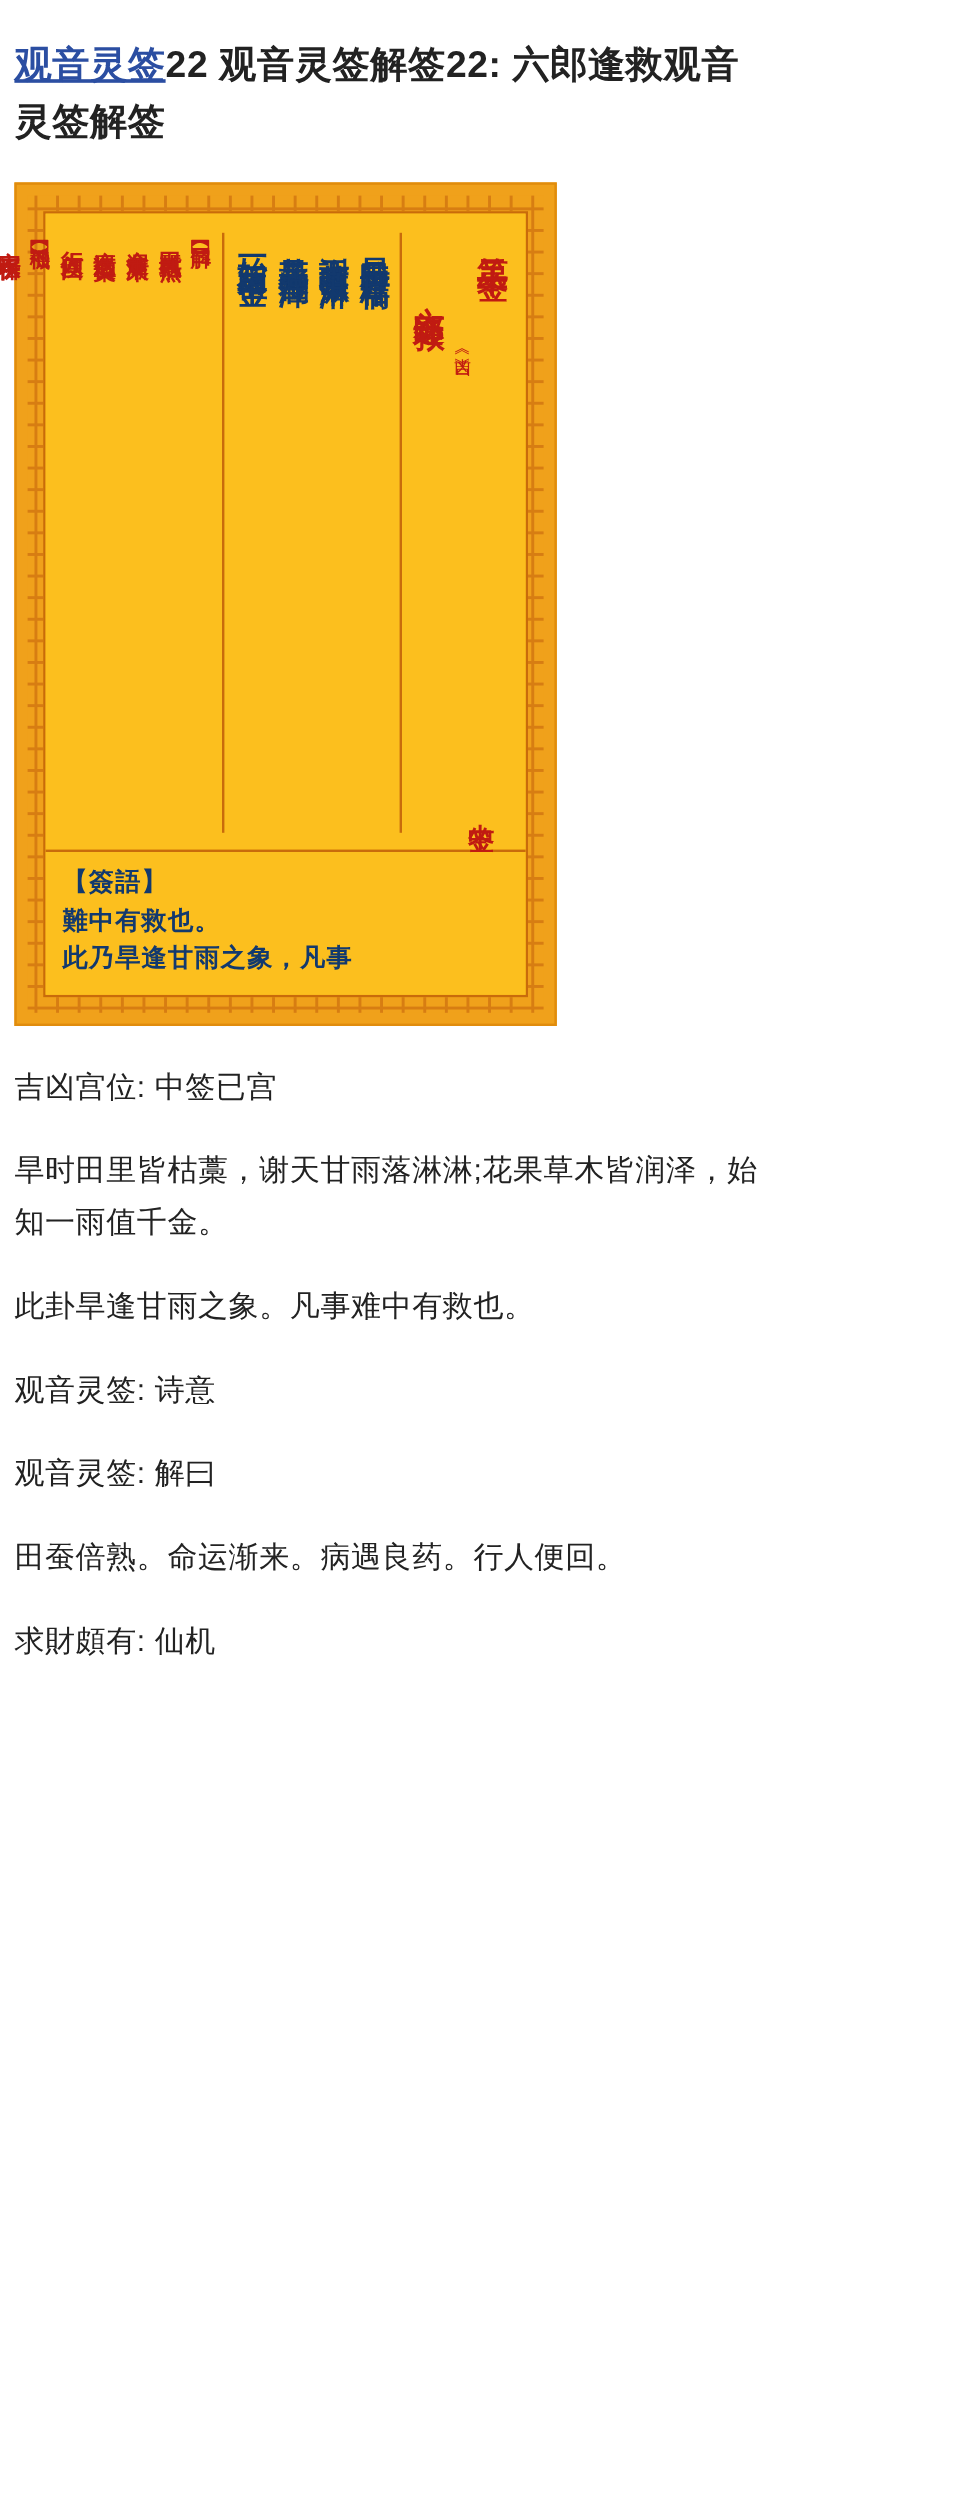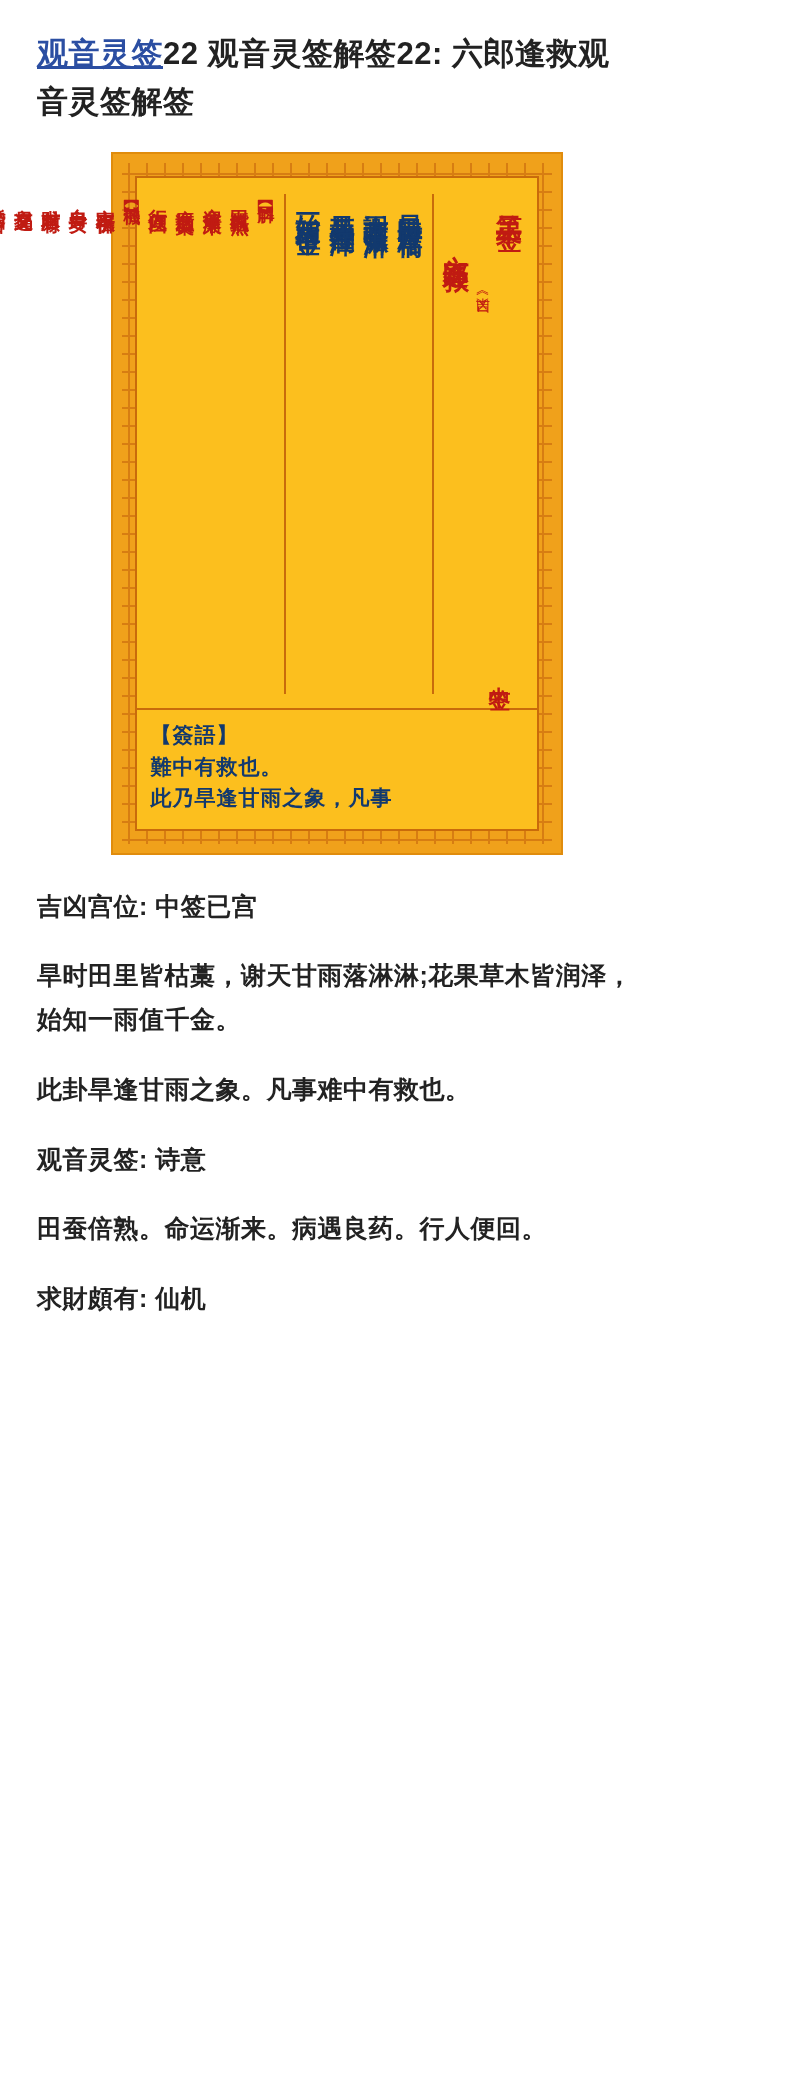--- a/index.html
+++ b/index.html
@@ -9,39 +9,38 @@
   }
   body {
     width: 800px;
     min-height: 2078px;
     font-family: "Liberation Sans", sans-serif;
     color: #222222;
   }
   .page {
     width: 664px;
     box-sizing: border-box;
-    padding: 30px 28px 40px 37px;
+    padding: 30px 28px 40px 12px;
   }
   .title {
     font-size: 31px;
     font-weight: bold;
     line-height: 1.55;
     color: #222222;
     margin: 0 0 26px 0;
     letter-spacing: 0.5px;
   }
   .title .link {
     color: #2b4ea2;
     text-decoration: underline;
   }
 
   
   .card-wrap {
     display: flex;
-    justify-content: center;
     margin: 24px 0 30px 0;
   }
   .card {
     width: 452px;
     background: #f0a11b;
     padding: 9px;
     box-sizing: border-box;
     border: 2px solid #e08c0d;
     position: relative;
   }
@@ -152,21 +151,20 @@
     letter-spacing: 1px;
   }
 
   
   .para {
     font-size: 25px;
     line-height: 1.75;
     color: #222222;
     margin: 0 0 26px 0;
     letter-spacing: 0.5px;
-    font-weight: bold;
   }
 </style>
 </head>
 <body>
 
 <div class="page">
 
   <h1 class="title">
     <span class="link">观音灵签</span><span>22 观音灵签解签22: 六郎逢救观音灵签解签</span>
   </h1>
@@ -217,16 +215,17 @@
 
         </div>
       </div>
     </div>
   </div>
 
   <p class="para">吉凶宫位: 中签已宫</p>
   <p class="para">旱时田里皆枯藁，谢天甘雨落淋淋;花果草木皆润泽，始知一雨值千金。</p>
   <p class="para">此卦旱逢甘雨之象。凡事难中有救也。</p>
   <p class="para">观音灵签: 诗意</p>
+  <p class="para">观音灵签: 解曰</p>
   <p class="para">田蚕倍熟。命运渐来。病遇良药。行人便回。</p>
   <p class="para">求財頗有: 仙机</p>
 
 </div>
 
 </body></html>

